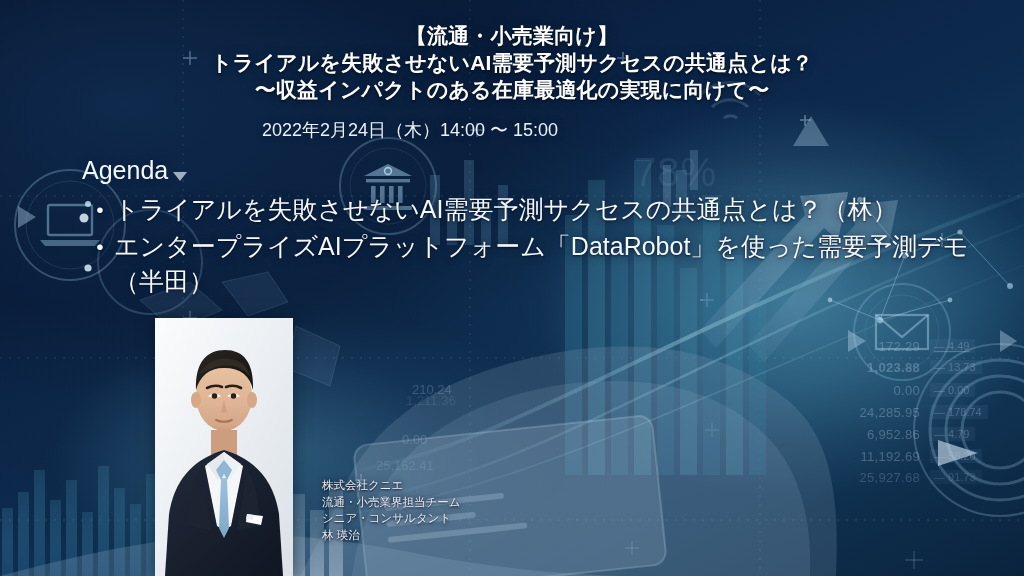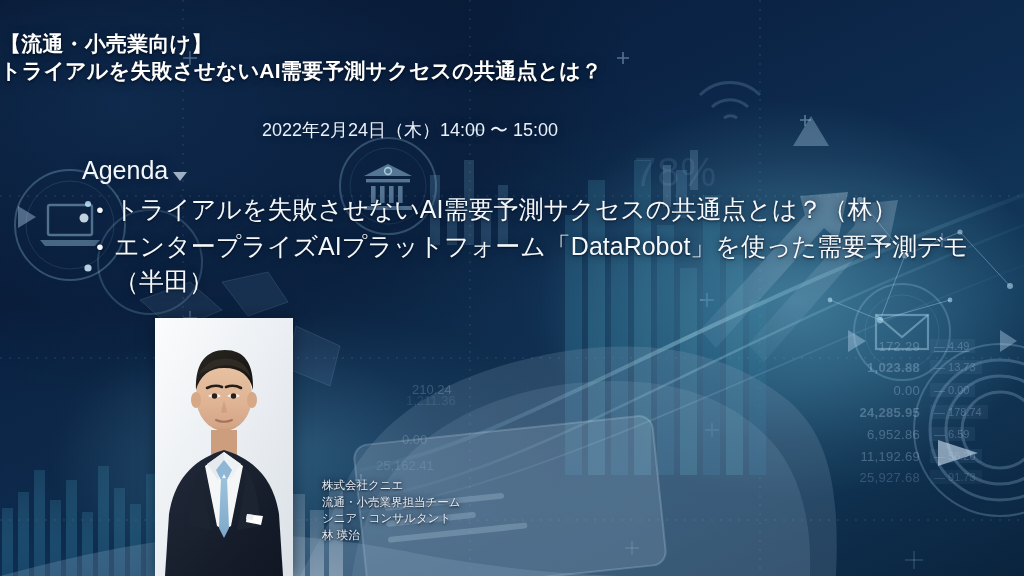--- a/index.html
+++ b/index.html
@@ -39,25 +39,24 @@
     color:rgba(150,185,220,0.13); letter-spacing:1px;
   }
   .bgnum2 {
     position:absolute; font-size:13px; color:rgba(200,220,240,0.22);
     white-space:nowrap;
   }
 
   
   #title {
     position:absolute; left:0; top:22px; width:1024px;
-    text-align:left; color:#ffffff;
+    text-align:center; color:#ffffff;
     font-size:21px; font-weight:bold; line-height:27px;
     letter-spacing:.2px;
     text-shadow:0 0 8px rgba(10,30,60,0.95), 0 1px 3px rgba(0,0,0,0.8);
-    margin-top:8px;
   }
   #title .ln { display:block; }
   #datetime {
     position:absolute; left:0; top:118px; width:820px;
     text-align:center; color:#e9f1fa; font-size:18px;
     text-shadow:0 0 7px rgba(8,26,52,0.9);
   }
 
   #agenda-label {
     position:absolute; left:82px; top:156px;
@@ -318,43 +317,44 @@
 
     <div class="bgnum big" style="left:920px; top:339px; transform:translateX(-100%);">172.29</div>
     <div class="bgdelta" style="left:930px; top:339px;text-decoration:underline;">— 4.49</div>
 
     <div class="bgnum big" style="left:920px; top:360px; transform:translateX(-100%);font-weight:bold;">1,023.88</div>
     <div class="bgdelta" style="left:930px; top:360px;">— 13.73</div>
 
     <div class="bgnum big" style="left:920px; top:383px; transform:translateX(-100%);">0.00</div>
     <div class="bgdelta" style="left:930px; top:383px;">— 0.00</div>
 
-    <div class="bgnum big" style="left:920px; top:405px; transform:translateX(-100%);font-weight:bold;">24,285.95</div>
+    <div class="bgnum big" style="left:920px; top:405px; transform:translateX(-100%);">24,285.95</div>
     <div class="bgdelta" style="left:930px; top:405px;">— 178.74</div>
 
     <div class="bgnum big" style="left:920px; top:427px; transform:translateX(-100%);">6,952.86</div>
-    <div class="bgdelta" style="left:930px; top:427px;">— 6.59</div>
+    <div class="bgdelta" style="left:930px; top:427px;">— 4.79</div>
 
     <div class="bgnum big" style="left:920px; top:449px; transform:translateX(-100%);">11,192.69</div>
     <div class="bgdelta" style="left:930px; top:449px;">— 56.20</div>
 
     <div class="bgnum big" style="left:920px; top:470px; transform:translateX(-100%); color:rgba(190,215,240,0.22);">25,927.68</div>
     <div class="bgdelta" style="left:930px; top:470px; opacity:.7;">— 91.73</div>
 
     <div class="bgnum2" style="left:412px; top:382px;">210.24</div>
     <div class="bgnum2" style="left:406px; top:393px; opacity:.55;">1,211.36</div>
     <div class="bgnum2" style="left:402px; top:432px;">0.00</div>
     <div class="bgnum2" style="left:376px; top:458px; opacity:.7;">25,162.41</div>
 
     <div class="bgpct" style="left:634px; top:150px;">78%</div>
   </div>
 
   <div id="title">
     <span class="ln">【流通・小売業向け】</span>
     <span class="ln">トライアルを失敗させないAI需要予測サクセスの共通点とは？</span>
+    <span class="ln">〜収益インパクトのある在庫最適化の実現に向けて〜</span>
   </div>
 
   <div id="datetime">2022年2月24日（木）14:00 〜 15:00</div>
 
   <div id="agenda-label">Agenda</div>
   <div id="agenda-caret"></div>
 
   <div id="agenda-list">
     <div class="ag-item">
       <span class="ag-bullet">•</span>

